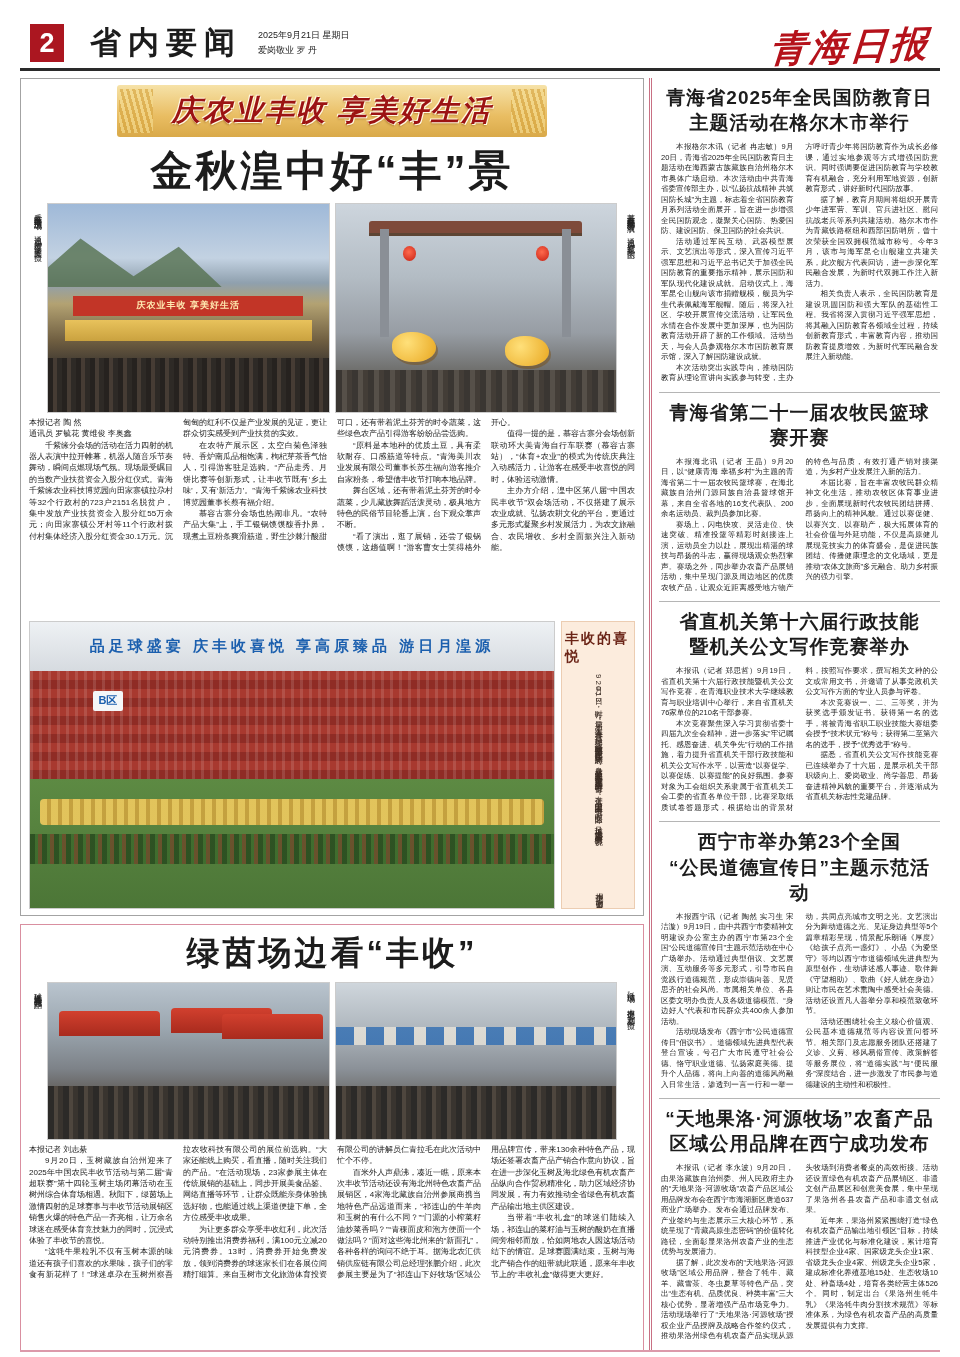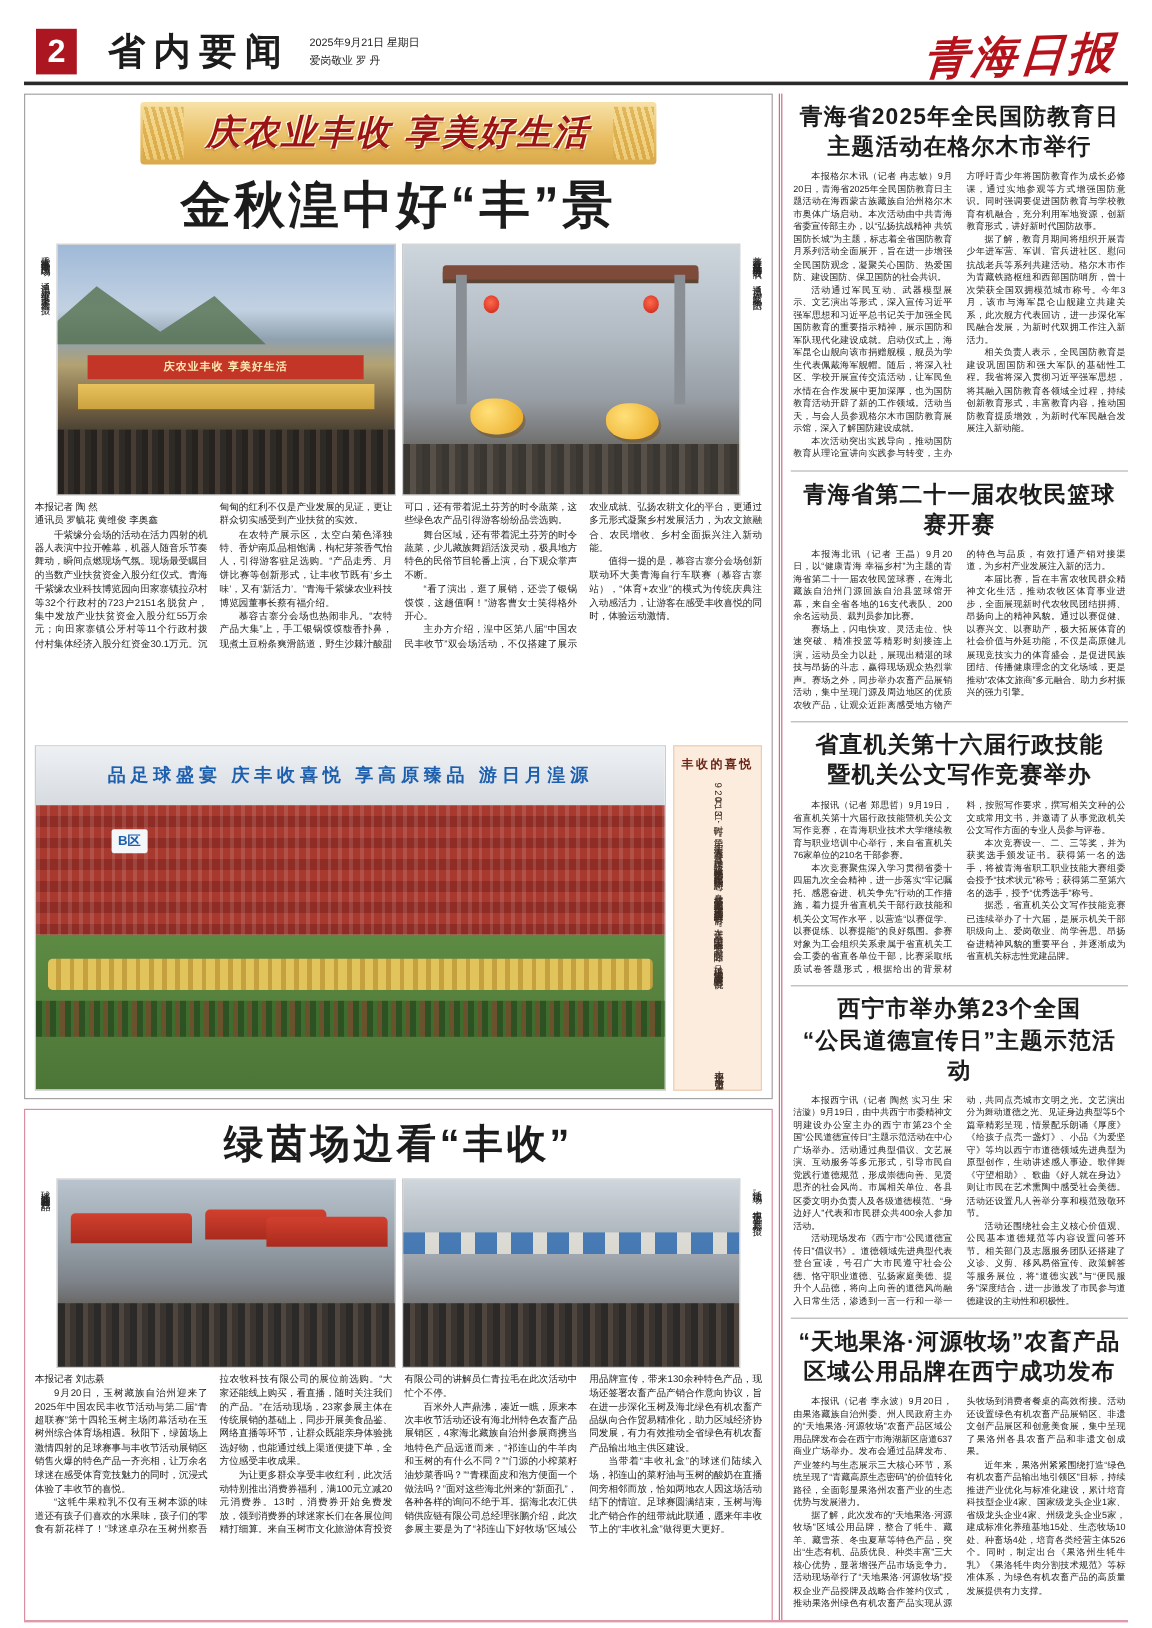--- a/index.html
+++ b/index.html
@@ -64,21 +64,21 @@
   .stad-stands:after{content:"";position:absolute;inset:0;
                background:repeating-linear-gradient(90deg,rgba(255,255,255,.12) 0 3px,transparent 3px 9px);}
   .stad-sign{position:absolute;top:24%;left:12%;width:30px;height:20px;background:#f4f6f8;color:#1b5fae;
              font-size:11px;font-weight:bold;display:flex;align-items:center;justify-content:center;border-radius:2px;}
   .stad-field{position:absolute;top:55%;left:0;right:0;bottom:0;background:linear-gradient(#5d8a43,#4c7637);}
   .wheat-line{position:absolute;top:62%;left:2%;right:2%;height:26px;
               background:repeating-linear-gradient(90deg,#e9c75d 0 7px,#caa23f 7px 11px);border-radius:4px;opacity:.95;}
   .field-people{position:absolute;top:74%;left:0;right:0;height:30px;
               background:repeating-linear-gradient(90deg,#274a1e 0 5px,#3c6a2c 5px 8px,#6d4a2a 8px 12px);opacity:.85;}
   .caption-box{width:66px;background:#fcecdd;border:1px solid #eccdb2;display:flex;flex-direction:column;align-items:center;padding:8px 3px;overflow:hidden;}
-  .cap-title{font-size:10px;font-weight:900;color:#6b2417;letter-spacing:2px;margin-bottom:8px;}
+  .cap-title{font-size:14px;font-weight:900;color:#6b2417;letter-spacing:2px;margin-bottom:8px;}
   .cap-vtext{writing-mode:vertical-rl;font-size:8px;line-height:1.45;color:#3a2c24;flex:1;letter-spacing:1px;}
   .cap-credit{writing-mode:vertical-rl;font-size:8px;color:#3a2c24;margin-top:6px;letter-spacing:1px;}
   
   .feature2{border:1px solid #d98fa0;margin-top:8px;padding:4px 8px 6px;overflow:hidden;flex:1;}
   .feature2-headline{font-size:33px;font-weight:700;text-align:center;letter-spacing:3px;margin:2px 0 6px;}
   .photo-row2{display:flex;gap:5px;height:158px;margin-bottom:4px;}
   .ph-market{background:linear-gradient(180deg,#b9c4ce 0%,#9aa5ae 30%,#7d8288 55%,#5a544d 75%,#403a34 100%);}
   .tent{position:absolute;width:36%;height:16%;background:linear-gradient(#d2402e,#a92b1e);border-radius:4px 4px 0 0;}
   .market-crowd{position:absolute;bottom:0;left:0;right:0;height:34%;
         background:repeating-linear-gradient(90deg,#2c2a28 0 6px,#4e463e 6px 10px,#39342f 10px 15px);}
@@ -137,24 +137,25 @@
           </div>
           <div class="vcap">慕容古寨分会场的舞狮表演。 通讯员 罗毓花 供图</div>
         </div>
 
         <div class="ftext">
             <p class="para nodent">本报记者 陶 然</p>
             <p class="para nodent">通讯员 罗毓花 黄维俊 李奥鑫</p>
             <p class="para">千紫缘分会场的活动在活力四射的机器人表演中拉开帷幕，机器人随音乐节奏舞动，瞬间点燃现场气氛。现场最受瞩目的当数产业扶贫资金入股分红仪式。青海千紫缘农业科技博览园向田家寨镇拉尕村等32个行政村的723户2151名脱贫户，集中发放产业扶贫资金入股分红55万余元；向田家寨镇公牙村等11个行政村拨付村集体经济入股分红资金30.1万元。沉甸甸的红利不仅是产业发展的见证，更让群众切实感受到产业扶贫的实效。</p>
             <p class="para">在农特产展示区，太空白菊色泽独特、香炉南瓜品相饱满，枸杞芽茶香气怡人，引得游客驻足选购。“产品走秀、月饼比赛等创新形式，让丰收节既有‘乡土味’，又有‘新活力’。”青海千紫缘农业科技博览园董事长蔡有福介绍。</p>
             <p class="para">慕容古寨分会场也热闹非凡。“农特产品大集”上，手工银锅馍馍馥香扑鼻，现煮土豆粉条爽滑筋道，野生沙棘汁酸甜可口，还有带着泥土芬芳的时令蔬菜，这些绿色农产品引得游客纷纷品尝选购。</p>
+            <p class="para">“原料是本地种的优质土豆，具有柔软耐存、口感筋道等特点。”青海美川农业发展有限公司董事长苏生福向游客推介自家粉条，希望借丰收节打响本地品牌。</p>
             <p class="para">舞台区域，还有带着泥土芬芳的时令蔬菜，少儿藏族舞蹈活泼灵动，极具地方特色的民俗节目轮番上演，台下观众掌声不断。</p>
             <p class="para">“看了演出，逛了展销，还尝了银锅馍馍，这趟值啊！”游客曹女士笑得格外开心。</p>
+            <p class="para">值得一提的是，慕容古寨分会场创新联动环大美青海自行车联赛（慕容古寨站），“体育+农业”的模式为传统庆典注入动感活力，让游客在感受丰收喜悦的同时，体验运动激情。</p>
             <p class="para">主办方介绍，湟中区第八届“中国农民丰收节”双会场活动，不仅搭建了展示农业成就、弘扬农耕文化的平台，更通过多元形式凝聚乡村发展活力，为农文旅融合、农民增收、乡村全面振兴注入新动能。</p>
-            <p class="para">值得一提的是，慕容古寨分会场创新联动环大美青海自行车联赛（慕容古寨站），“体育+农业”的模式为传统庆典注入动感活力，让游客在感受丰收喜悦的同时，体验运动激情。</p>
           </div>
 
         <div class="stadium-row">
           <div class="stadium">
             <div class="stad-wall">
               <span class="stad-banner">品足球盛宴 庆丰收喜悦 享高原臻品 游日月湟源</span>
             </div>
             <div class="stad-stands"></div>
             <div class="stad-sign">B区</div>
             <div class="stad-field"></div>

